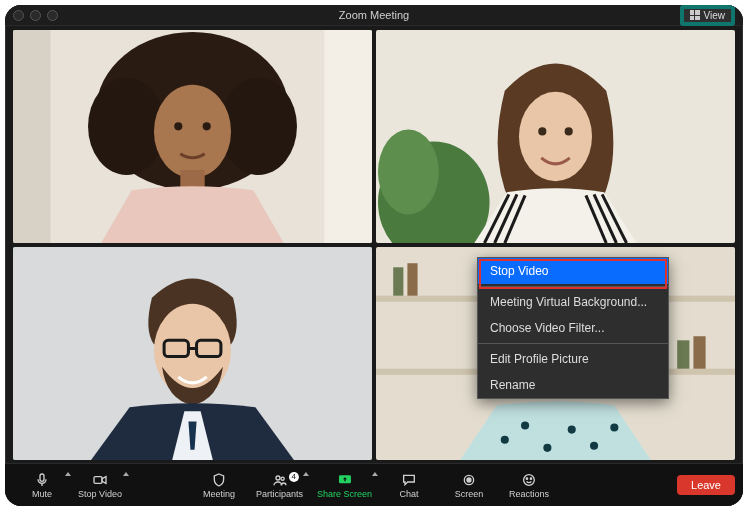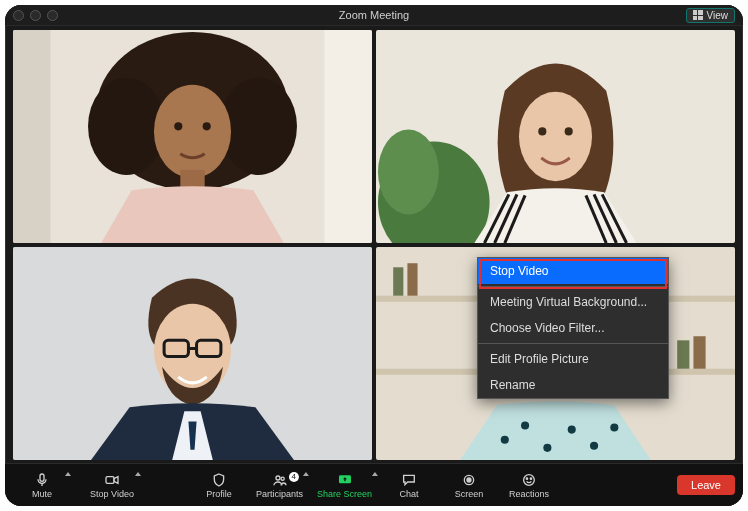--- a/index.html
+++ b/index.html
@@ -38,21 +38,21 @@
     width: 9px; height: 9px; border-radius: 50%;
     border: 1px solid #555; background: #2a2a2a;
   }
   .titlebar .title {
     position: absolute; left: 0; right: 0; text-align: center;
     font-size: 11px; color: #cfcfcf; pointer-events: none;
   }
   .view-btn {
     margin-left: auto;
     background: #2f2f2f;
-    border: 1px solid #0f766e;
+    border: 4px solid #0f766e;
     color: #ddd;
     font-size: 10px;
     padding: 1px 6px;
     border-radius: 3px;
     display: flex; align-items: center; gap: 4px;
     cursor: pointer;
   }
   .view-btn .grid-icon {
     width: 10px; height: 10px;
     display: grid; grid-template-columns: 1fr 1fr; grid-template-rows: 1fr 1fr; gap: 1px;
@@ -145,21 +145,21 @@
   }
   .badge {
     background: #fff; color: #111; border-radius: 7px;
     font-size: 8px; padding: 0 3px; line-height: 10px;
     position: absolute; top: 2px; right: 10px;
   }
   .center-group {
     display: flex; align-items: center; gap: 2px;
     position: absolute; left: 50%; transform: translateX(-50%);
   }
-  .left-group, .right-group { display: flex; align-items: flex-end; gap: 12px; }
+  .left-group, .right-group { display: flex; align-items: flex-end; gap: 0; }
   .leave {
     margin-left: auto;
     background: #d9372b;
     color: #fff;
     border: none;
     border-radius: 4px;
     font-size: 11px;
     padding: 4px 14px;
     cursor: pointer;
   }
@@ -333,21 +333,21 @@
       </div>
     </div>
 
     <div class="center-group">
       <div class="tbtn">
         <span class="icon">
           <svg viewBox="0 0 24 24" fill="none" stroke="#d0d0d0" stroke-width="2">
             <path d="M12 3 L19 6 V11 C19 16 15.5 19.5 12 21 C8.5 19.5 5 16 5 11 V6 Z"></path>
           </svg>
         </span>
-        <span>Profile</span>
+        <span>Meeting</span>
       </div>
 
       <div class="tbtn">
         <span class="caret"></span>
         <span class="badge">4</span>
         <span class="icon">
           <svg viewBox="0 0 24 24" fill="none" stroke="#d0d0d0" stroke-width="2">
             <circle cx="9" cy="9" r="3"></circle>
               <circle cx="16" cy="10" r="2.4"></circle>
             <path d="M3 20c0-3 3-5 6-5s6 2 6 5"></path>

